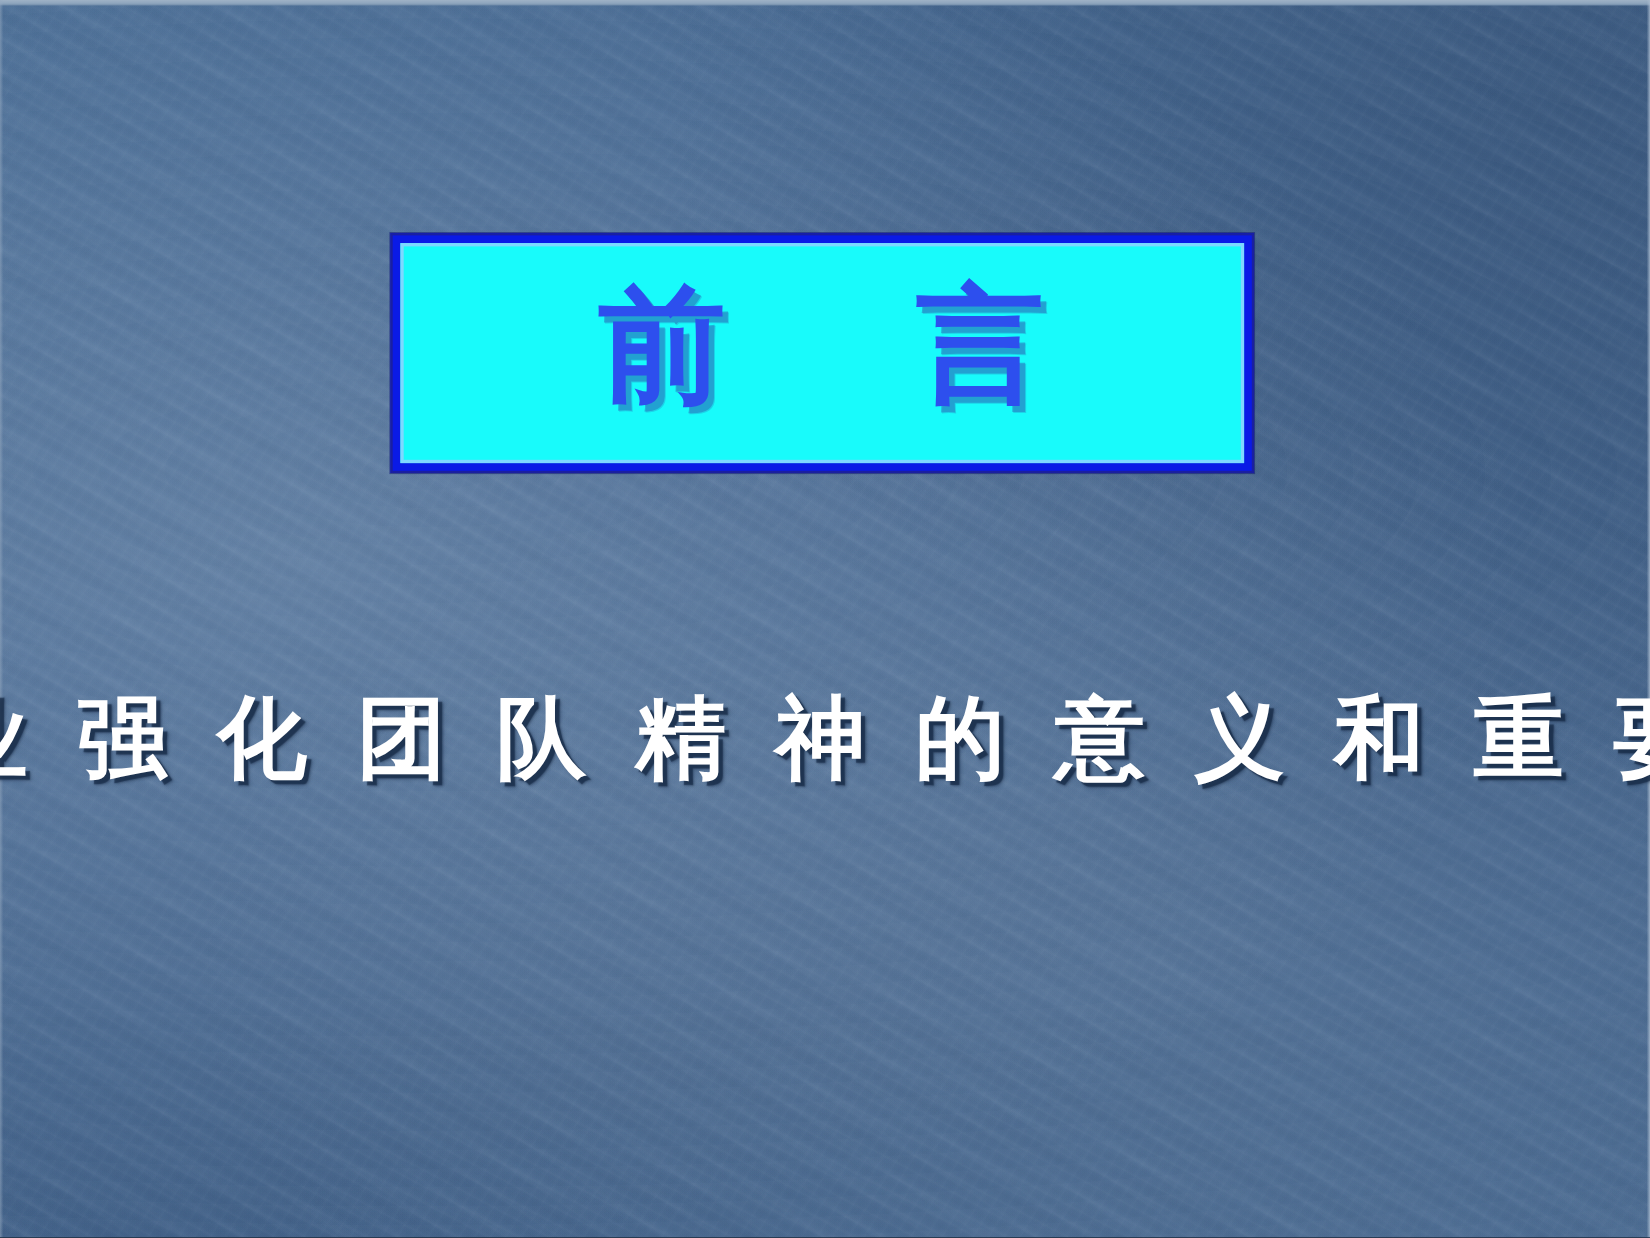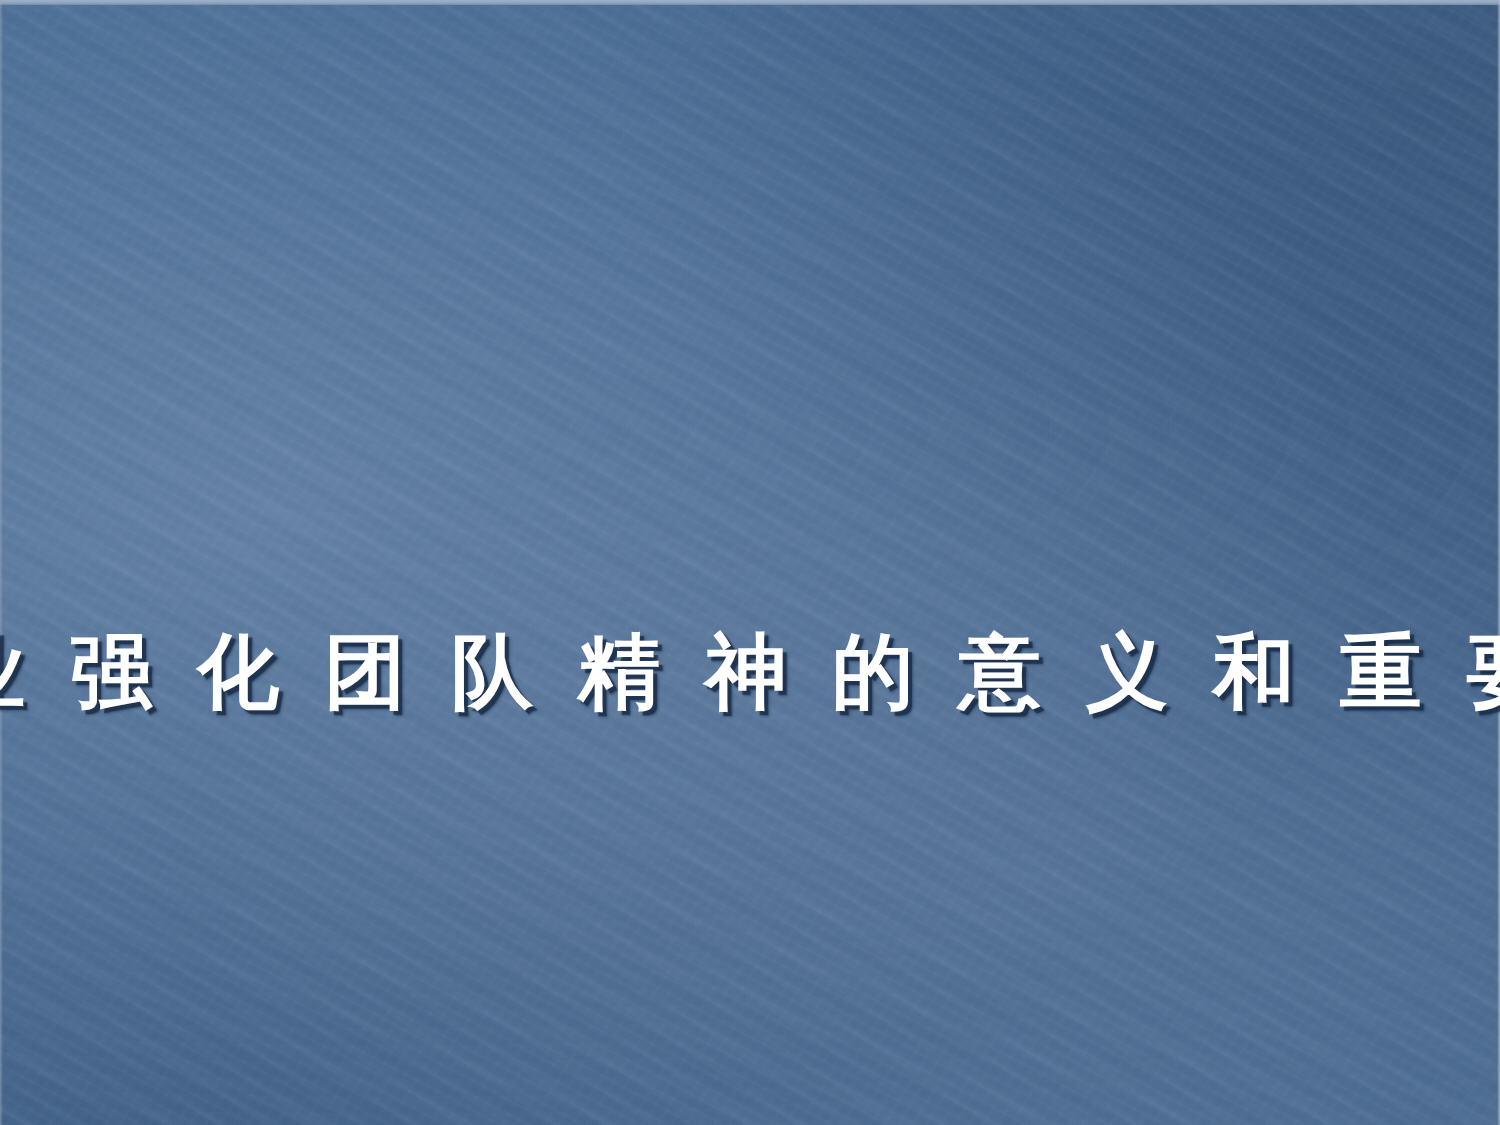--- a/index.html
+++ b/index.html
@@ -180,18 +180,23 @@
 <div class="slide">
 
   <div class="bg-tone"></div>
   <div class="bg-texture"></div>
   <div class="bg-texture2"></div>
 
   <div class="edge-top"></div>
   <div class="edge-right"></div>
   <div class="edge-left"></div>
 
+  <div class="title-box">
+    <div class="title-box-inner">
+      <div class="title-text">前    言</div>
+    </div>
+  </div>
 
   <div class="subtitle-wrap">
     <div class="subtitle">企 业 强 化 团 队 精 神 的 意 义 和 重 要 性</div>
   </div>
 
 </div>
 
 </body></html>

